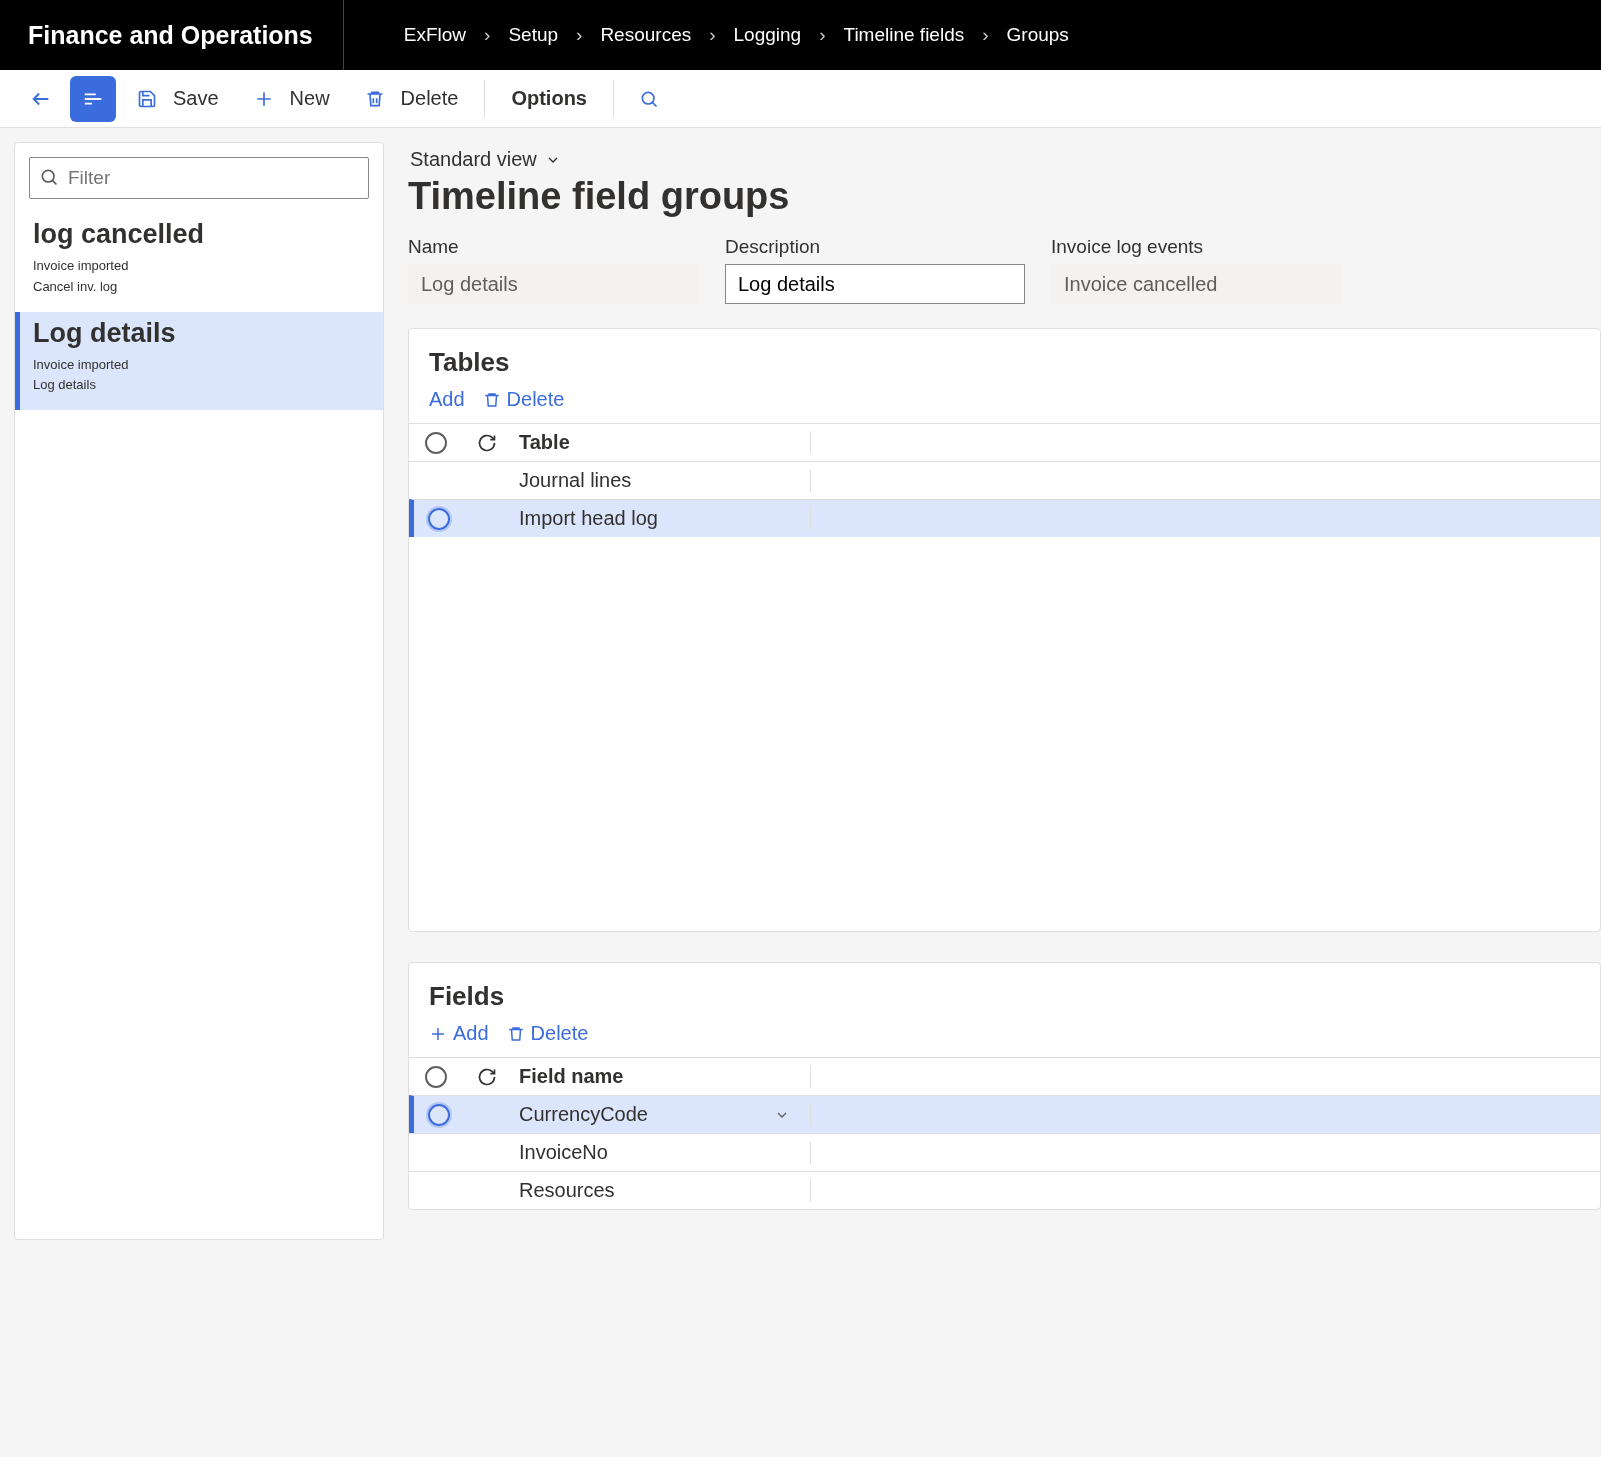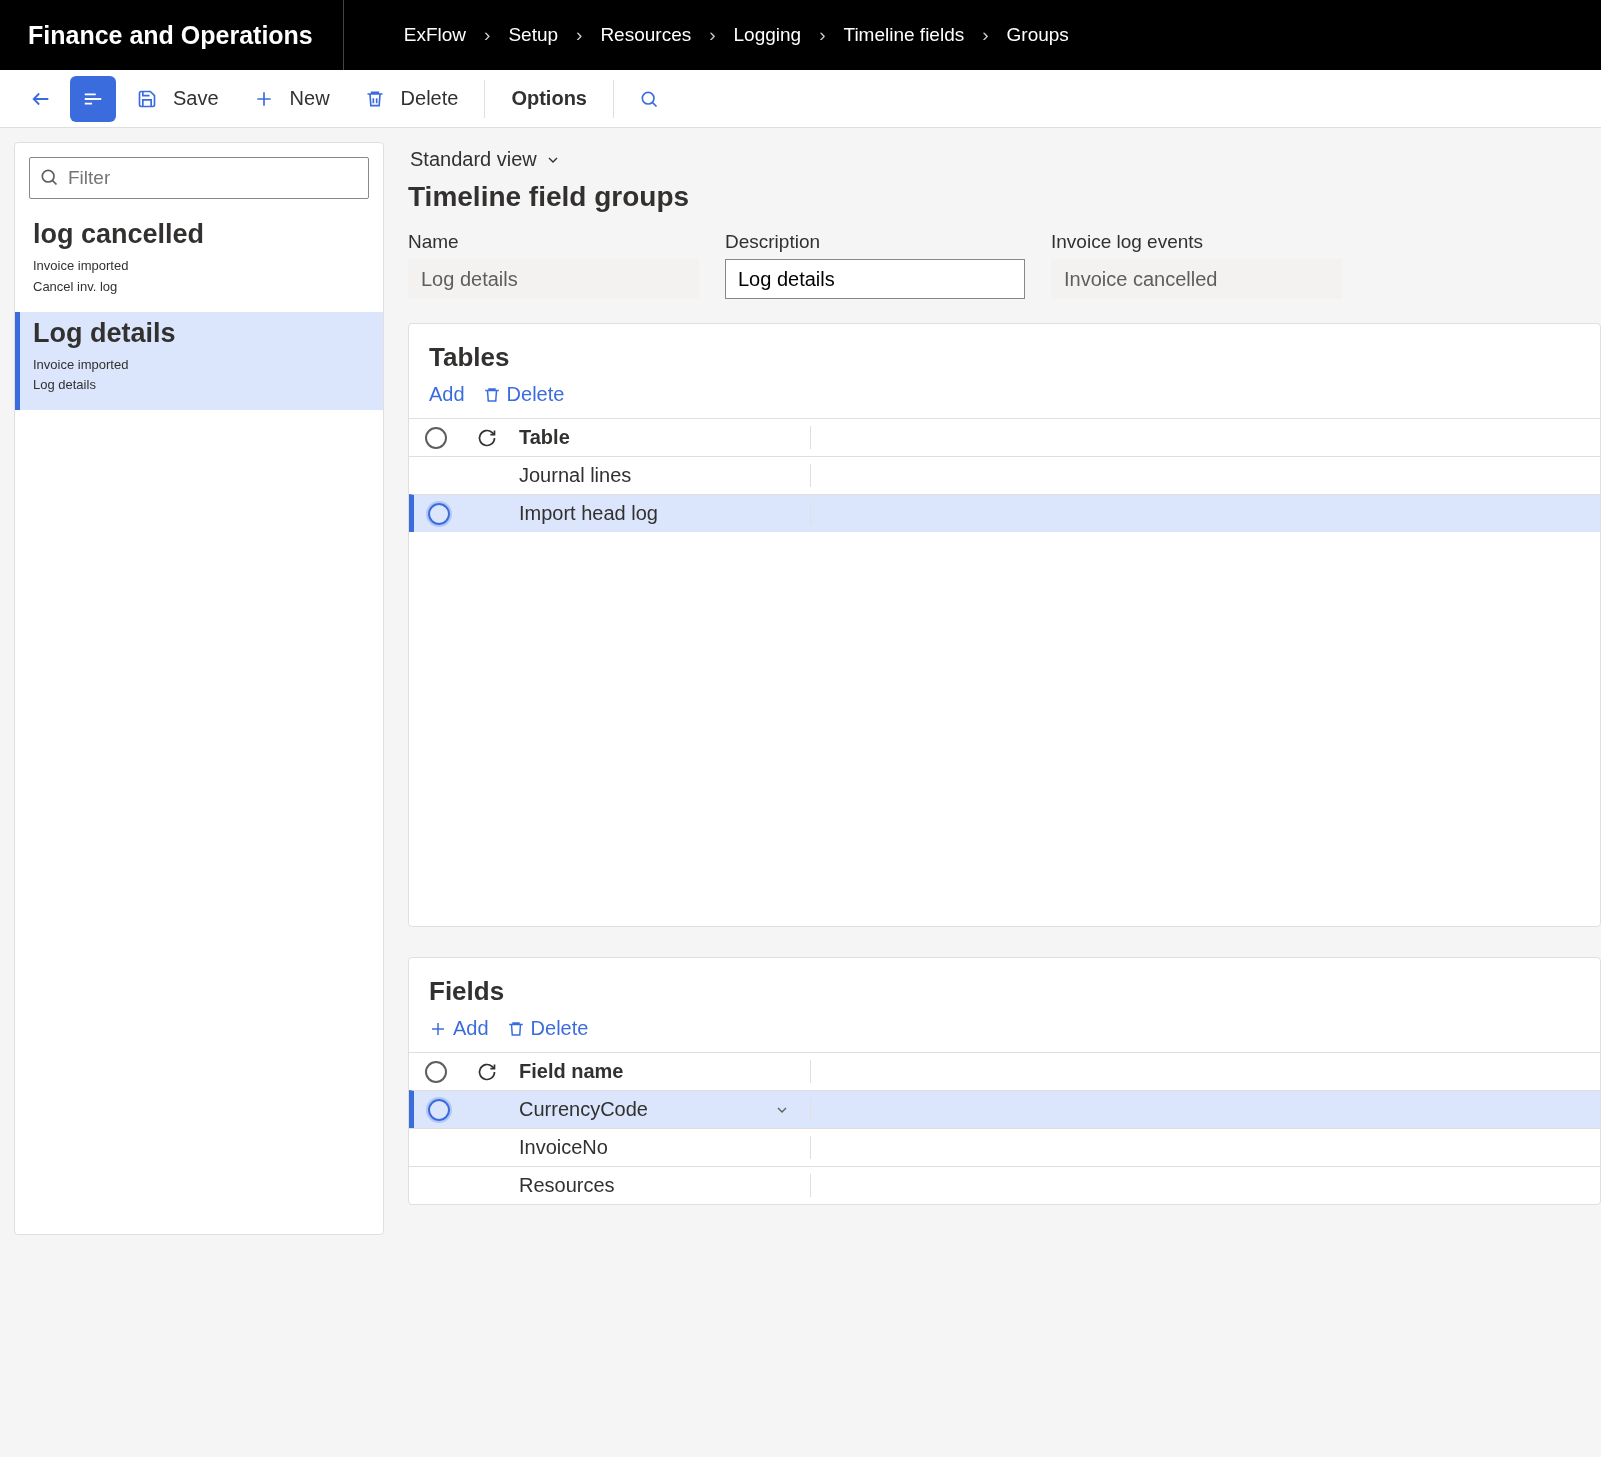--- a/index.html
+++ b/index.html
@@ -91,21 +91,21 @@
   .list-group .title { font-size: 27px; font-weight: 600; margin-bottom: 6px;}
   .list-group .sub { font-size: 13px; color:#323130; line-height:1.6;}
   .list-group.selected {
     background: #dbe5fb;
     border-left: 5px solid #3b6cde;
     padding-left: 13px;
   }
 
   .main { flex:1; padding: 6px 0 0 6px; }
   .view-switch { font-size: 20px; display:flex; align-items:center; gap:8px; cursor:pointer; padding-left:2px;}
-  .page-title { font-size: 28px; font-weight:600; margin: 10px 0 18px 0;}
+  .page-title { font-size: 38px; font-weight:600; margin: 4px 0 18px 0;}
   .fields-row { display:flex; gap:26px; margin-bottom: 24px;}
   .field { display:flex; flex-direction:column; gap:6px; }
   .field label { font-size:19px; color:#323130;}
   .field input {
     height:40px; font-size:20px; padding:0 12px; border:1px solid #8a8886; background:#fff;
     min-width: 290px;
   }
   .field input[readonly]{ background:#f3f2f1; border-color:#f3f2f1; color:#605e5c;}
   .field.wide input{ min-width: 300px;}
 

